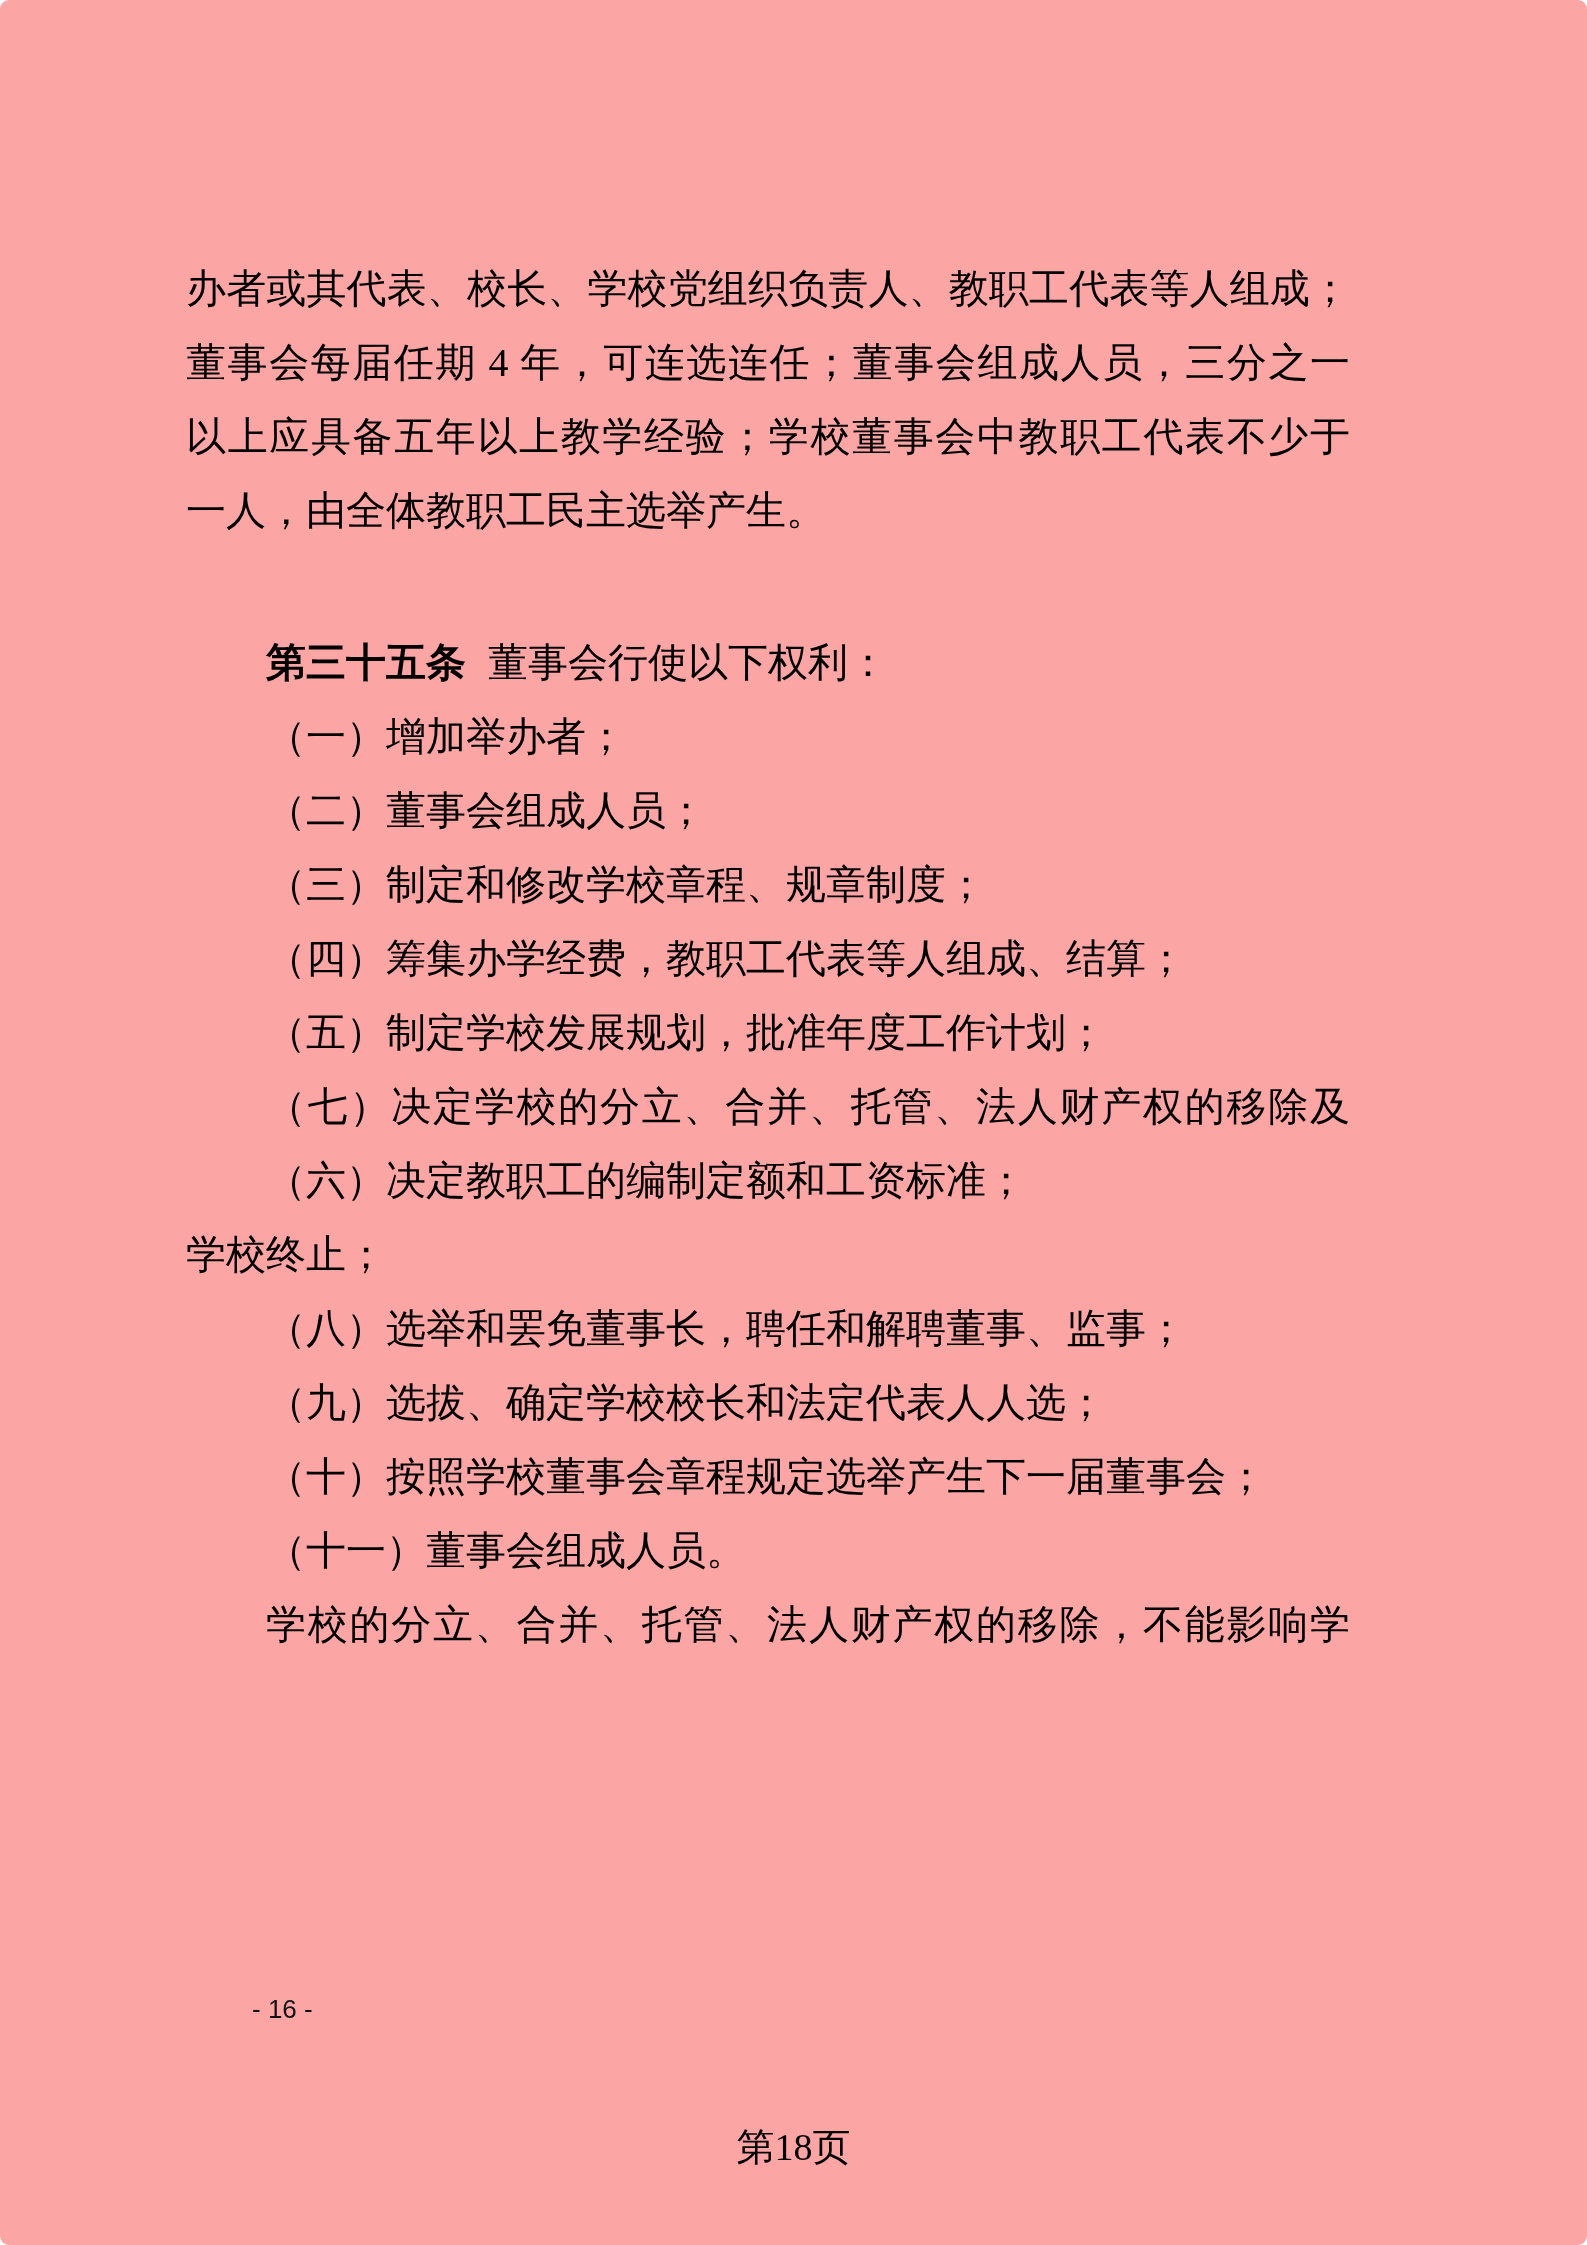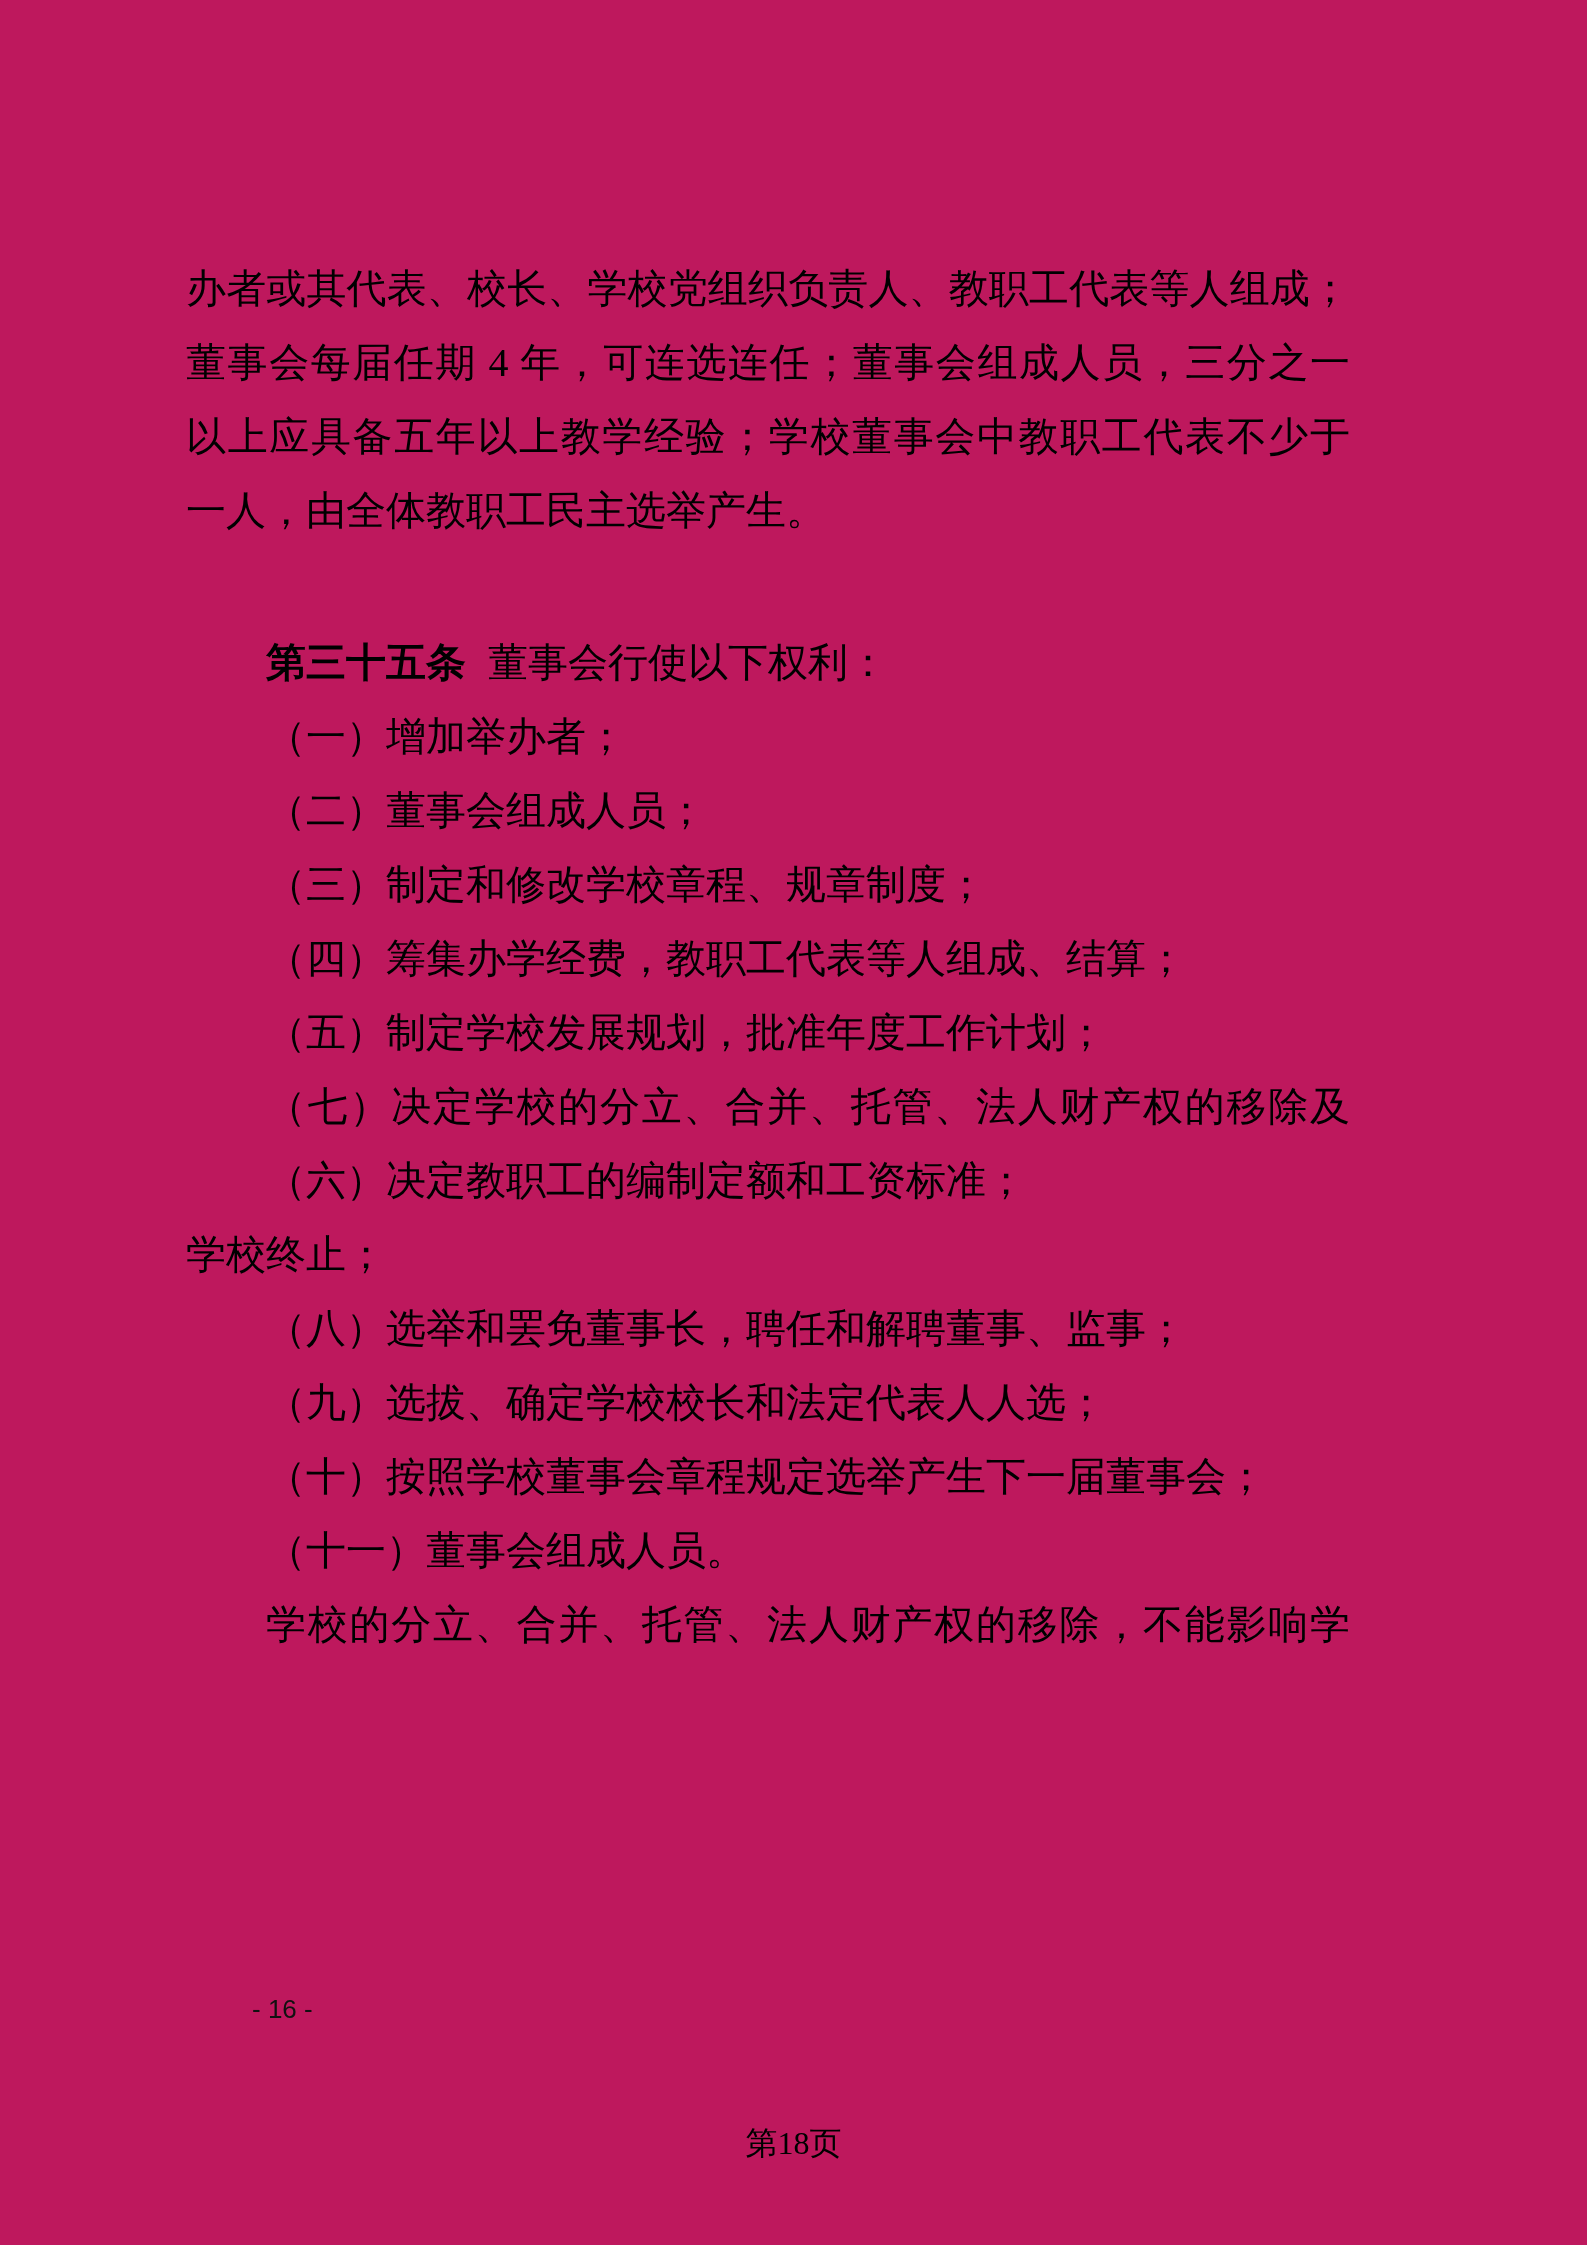--- a/index.html
+++ b/index.html
@@ -3,21 +3,21 @@
 <meta charset="utf-8">
 <style>
   html, body { margin: 0; padding: 0; }
   body {
     width: 1587px; height: 2245px;
     background: #ffffff;
     position: relative;
     font-family: "Liberation Serif", "DejaVu Serif", serif;
     color: #000000;
   }
-  .page { position: absolute; inset: 0; background: #be185d; }
+  .page { position: absolute; inset: 0; background: #fca5a5; border-radius: 9px; }
   .text-body {
     position: absolute;
     left: 186px; top: 252px;
     width: 1164px;
     font-size: 40px;
     line-height: 74px;
   }
   .line { white-space: nowrap; height: 74px; overflow: visible; }
   .fill { text-align: justify; text-align-last: justify; }
   .indent { padding-left: 80px; }
@@ -29,21 +29,21 @@
     left: 252px; top: 1994px;
     font-family: "Liberation Sans", "DejaVu Sans", sans-serif;
     font-size: 26px;
     color: #111111;
   }
   .page-label {
     position: absolute;
     left: 0; top: 2122px;
     width: 100%;
     text-align: center;
-    font-size: 32px;
+    font-size: 38px;
     color: #000000;
     font-family: "Liberation Serif", "DejaVu Serif", serif;
   }
 </style>
 </head>
 <body>
 
 <div class="page">
 
   <div class="text-body">

